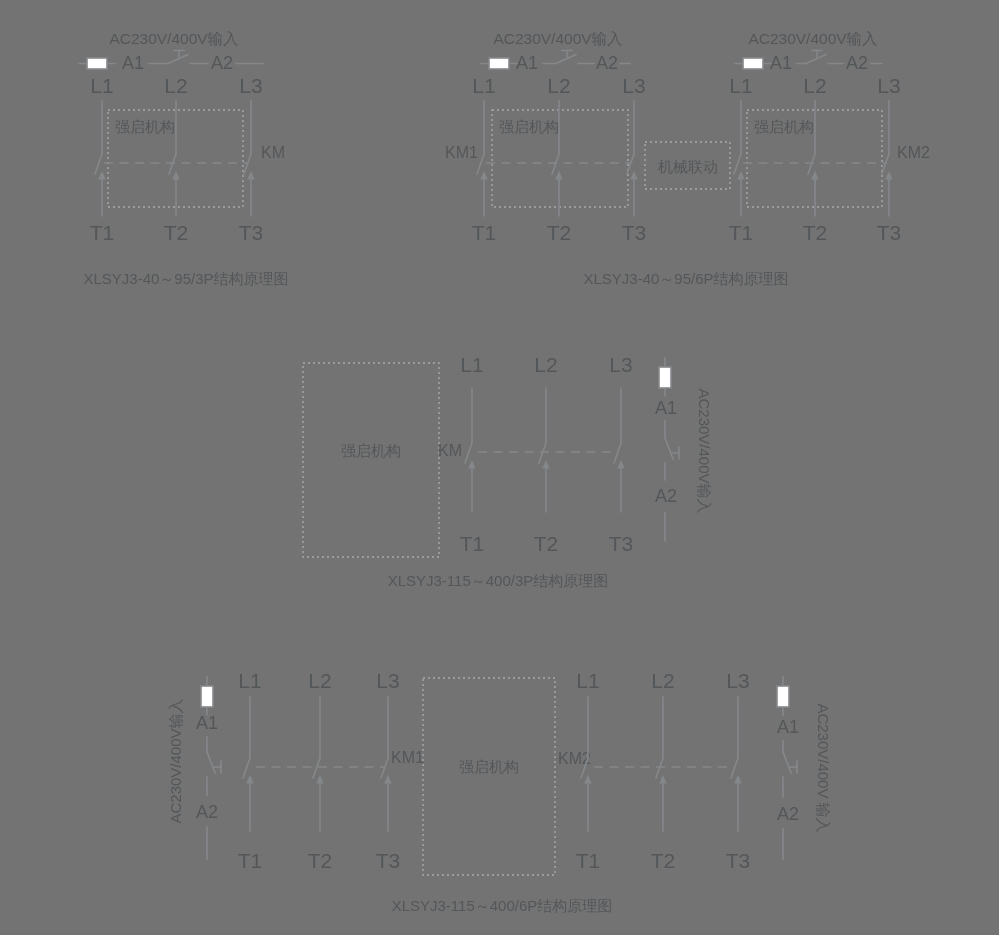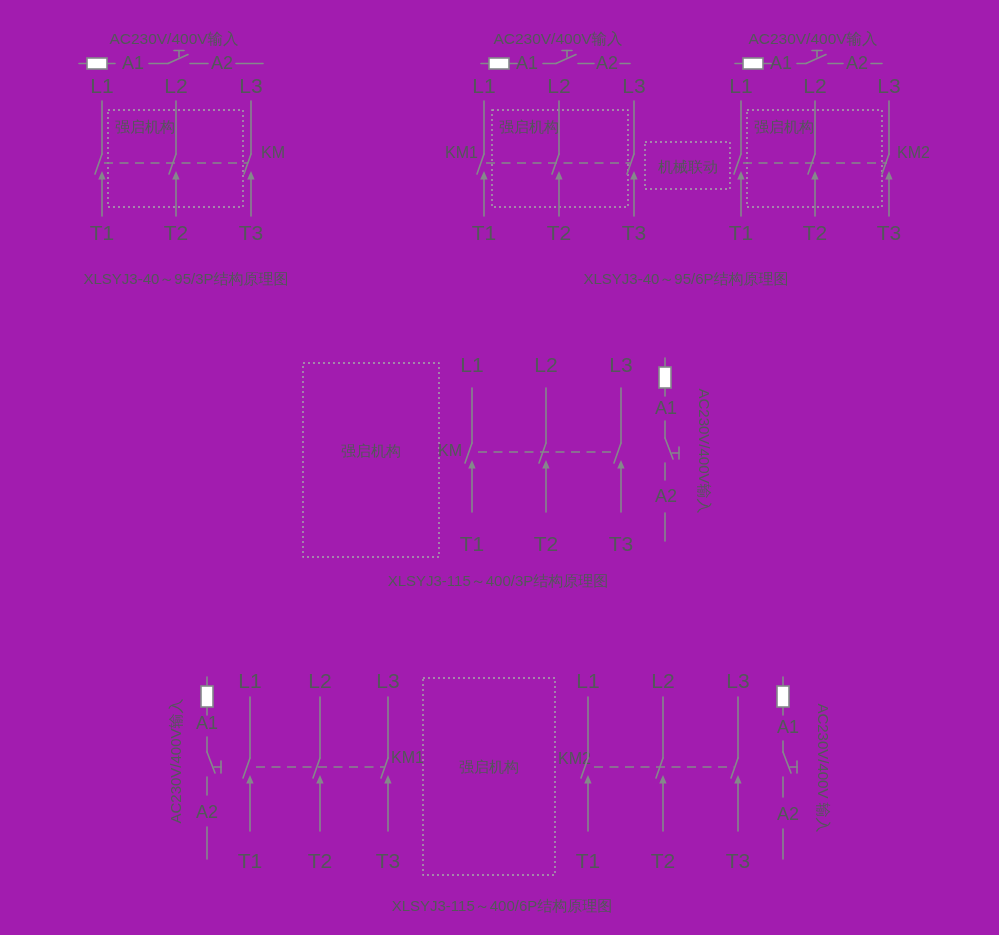--- a/index.html
+++ b/index.html
@@ -1,16 +1,16 @@
 <!DOCTYPE html>
 <html><head>
 <meta charset="utf-8">
 <style>
   html,body{margin:0;padding:0;background:#ffffff;}
-  .stage{position:relative;width:999px;height:935px;background:#a21caf;overflow:hidden;
+  .stage{position:relative;width:999px;height:935px;background:#737373;overflow:hidden;
          font-family:"Liberation Sans","DejaVu Sans",sans-serif;}
   svg{display:block;}
   
   .ln{stroke:#85888b;stroke-width:1.6;fill:none;stroke-linecap:round;}
   .dash{stroke:#85888b;stroke-width:1.7;fill:none;stroke-dasharray:9 6.5;}
   .dot{stroke:#a6a9ab;stroke-width:1.4;fill:none;stroke-dasharray:2 3;}
   .arr{fill:#85888b;stroke:none;}
   .fuse{fill:#ffffff;stroke:#85888b;stroke-width:1.6;}
   
   text{fill:#54575a;font-family:"Liberation Sans","DejaVu Sans",sans-serif;}

